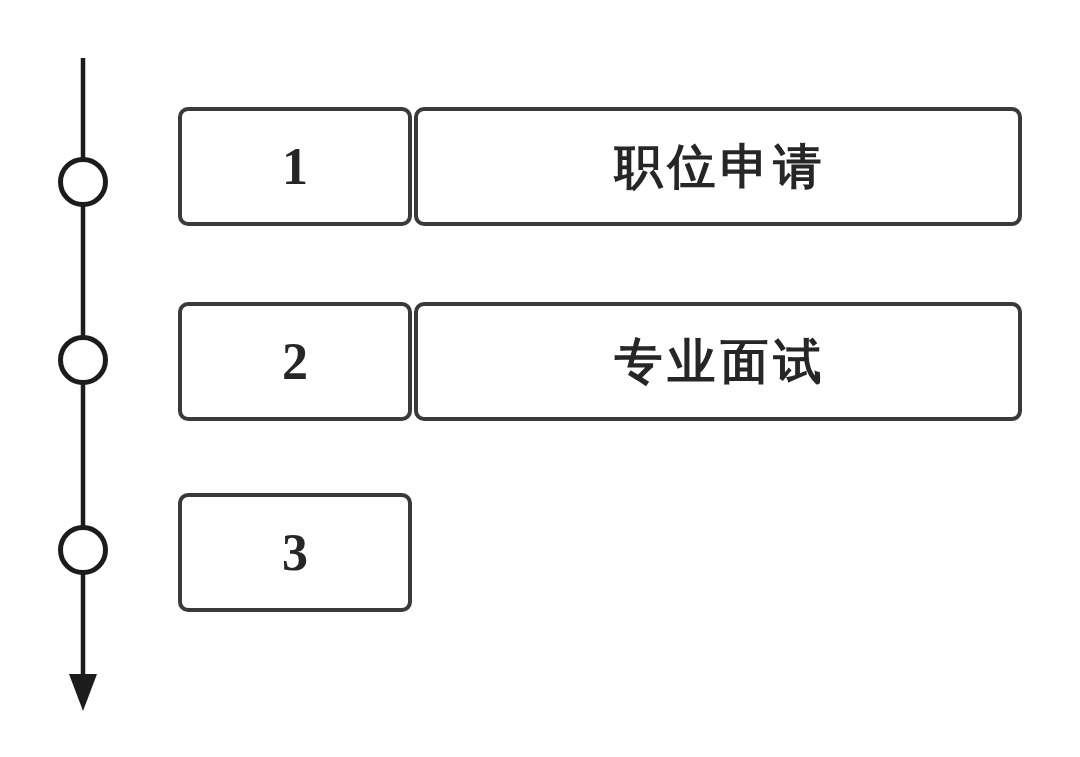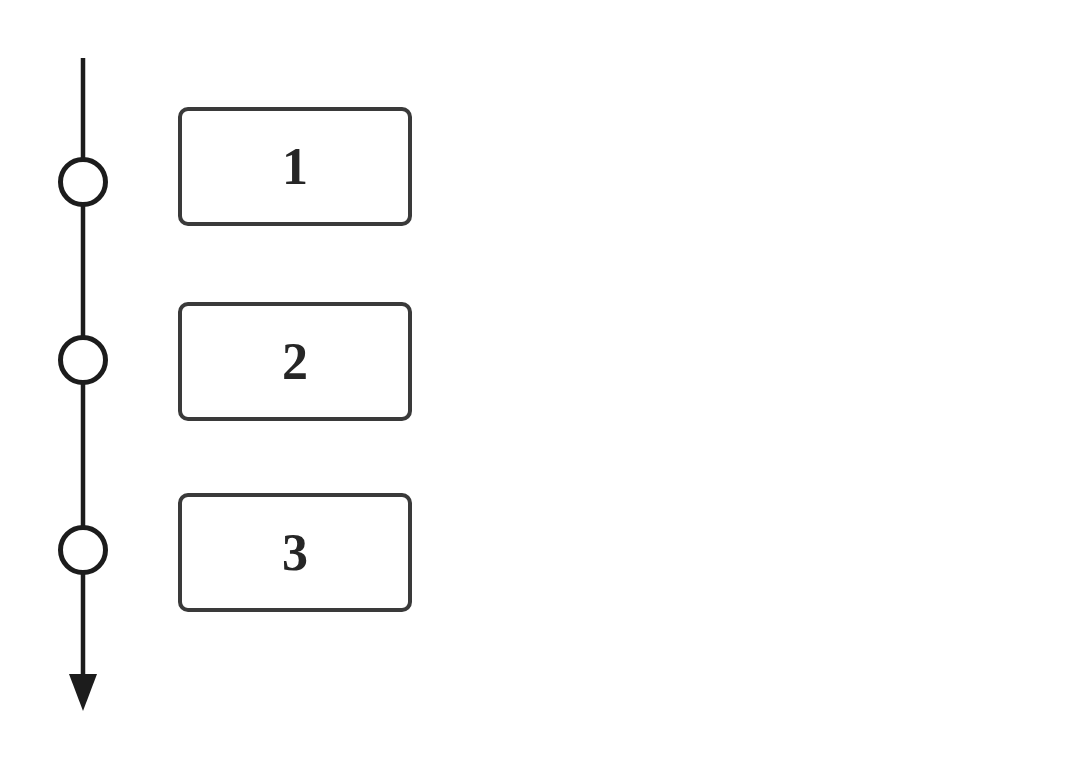--- a/index.html
+++ b/index.html
@@ -77,25 +77,31 @@
     <polygon class="timeline-arrow" points="83,711 69,674 97,674"></polygon>
     <circle class="timeline-node" cx="83" cy="182" r="22.5"></circle>
     <circle class="timeline-node" cx="83" cy="360" r="22.5"></circle>
     <circle class="timeline-node" cx="83" cy="550" r="22.5"></circle>
   </svg>
 
   <div class="step-row row-1">
     <div class="cell cell-number">
       <span class="step-number">1</span>
     </div>
+    <div class="cell cell-label">
+      <span class="step-label">职位申请</span>
+    </div>
   </div>
 
   <div class="step-row row-2">
     <div class="cell cell-number">
       <span class="step-number">2</span>
+    </div>
+    <div class="cell cell-label">
+      <span class="step-label">专业面试</span>
     </div>
   </div>
 
   <div class="step-row row-3">
     <div class="cell cell-number">
       <span class="step-number">3</span>
     </div>
   </div>
 
 </div>

